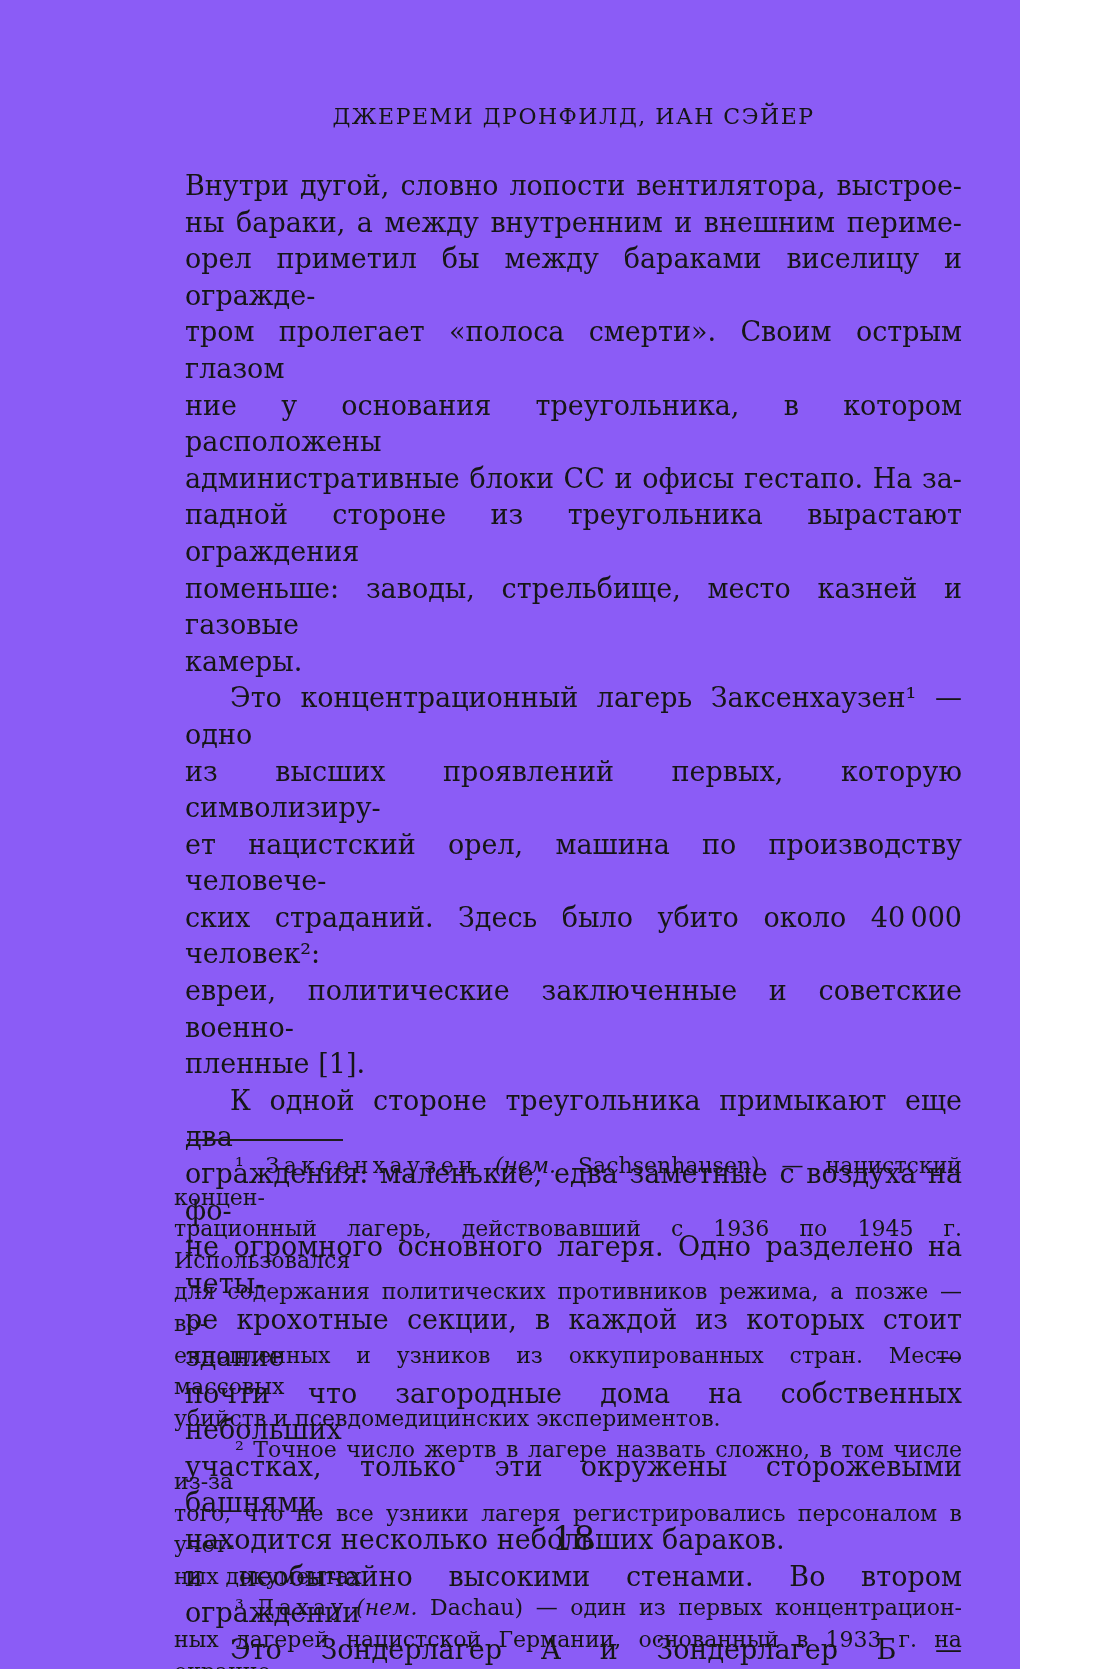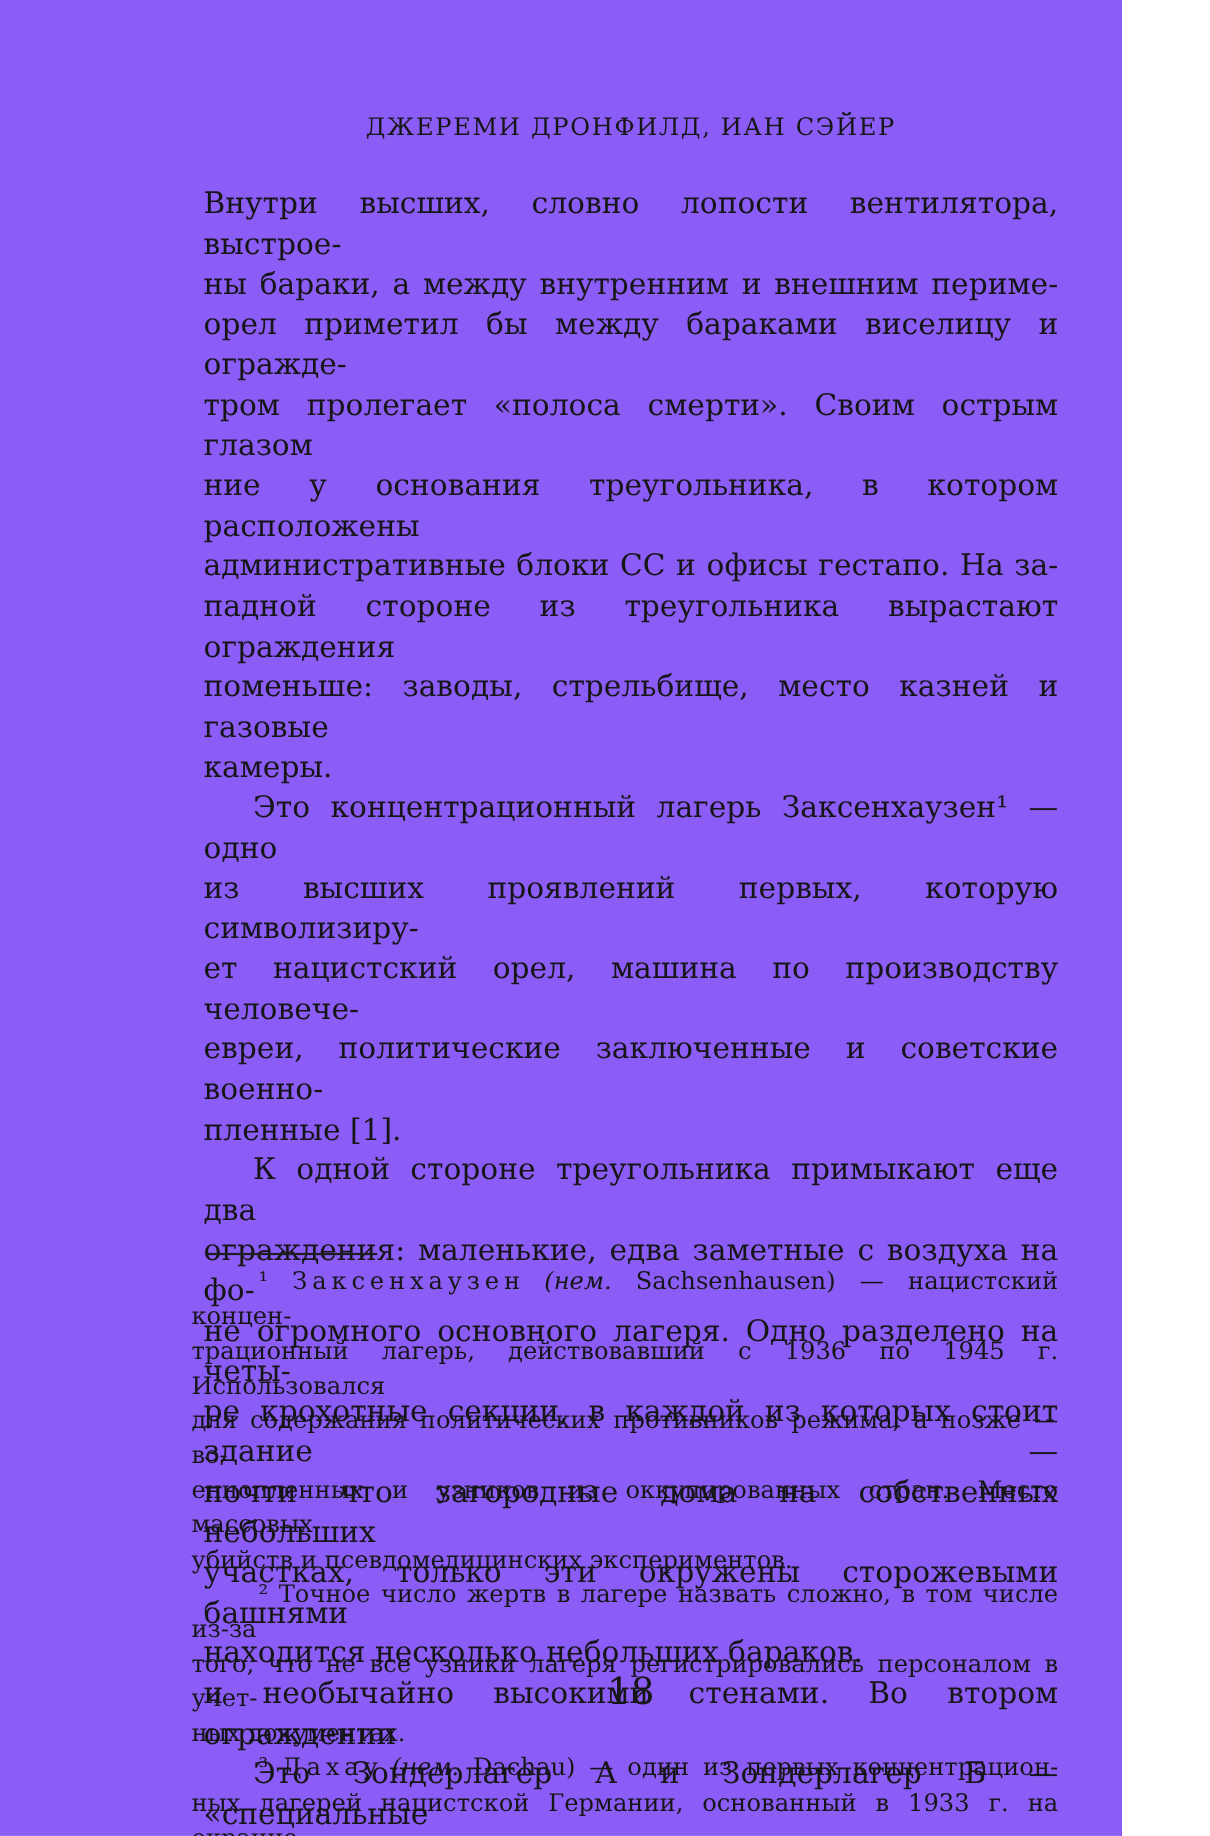--- a/index.html
+++ b/index.html
@@ -70,32 +70,33 @@
     line-height: 30px;
   }
 </style>
 </head>
 <body>
 
 <div class="page">
   <div class="running-head">ДЖЕРЕМИ ДРОНФИЛД, ИАН СЭЙЕР</div>
 
   <div class="body-text">
-      <div class="tline">Внутри высших, словно лопости вентилятора, выстрое-</div>
+      <div class="tline">Внутри дугой, словно лопости вентилятора, выстрое-</div>
       <div class="tline">ны бараки, а между внутренним и внешним периме-</div>
       <div class="tline">орел приметил бы между бараками виселицу и огражде-</div>
       <div class="tline">тром пролегает «полоса смерти». Своим острым глазом</div>
       <div class="tline">ние у основания треугольника, в котором расположены</div>
       <div class="tline">административные блоки СС и офисы гестапо. На за-</div>
       <div class="tline">падной стороне из треугольника вырастают ограждения</div>
       <div class="tline">поменьше: заводы, стрельбище, место казней и газовые</div>
       <div class="tline tline-end">камеры.</div>
       <div class="tline tline-indent">Это концентрационный лагерь Заксенхаузен¹ — одно</div>
       <div class="tline">из высших проявлений первых, которую символизиру-</div>
       <div class="tline">ет нацистский орел, машина по производству человече-</div>
+      <div class="tline">ских страданий. Здесь было убито около 40 000 человек²:</div>
       <div class="tline">евреи, политические заключенные и советские военно-</div>
       <div class="tline tline-end">пленные [1].</div>
       <div class="tline tline-indent">К одной стороне треугольника примыкают еще два</div>
       <div class="tline">ограждения: маленькие, едва заметные с воздуха на фо-</div>
       <div class="tline">не огромного основного лагеря. Одно разделено на четы-</div>
       <div class="tline">ре крохотные секции, в каждой из которых стоит здание —</div>
       <div class="tline">почти что загородные дома на собственных небольших</div>
       <div class="tline">участках, только эти окружены сторожевыми башнями</div>
       <div class="tline tline-end">находится несколько небольших бараков.</div>
       <div class="tline">и необычайно высокими стенами. Во втором ограждении</div>

